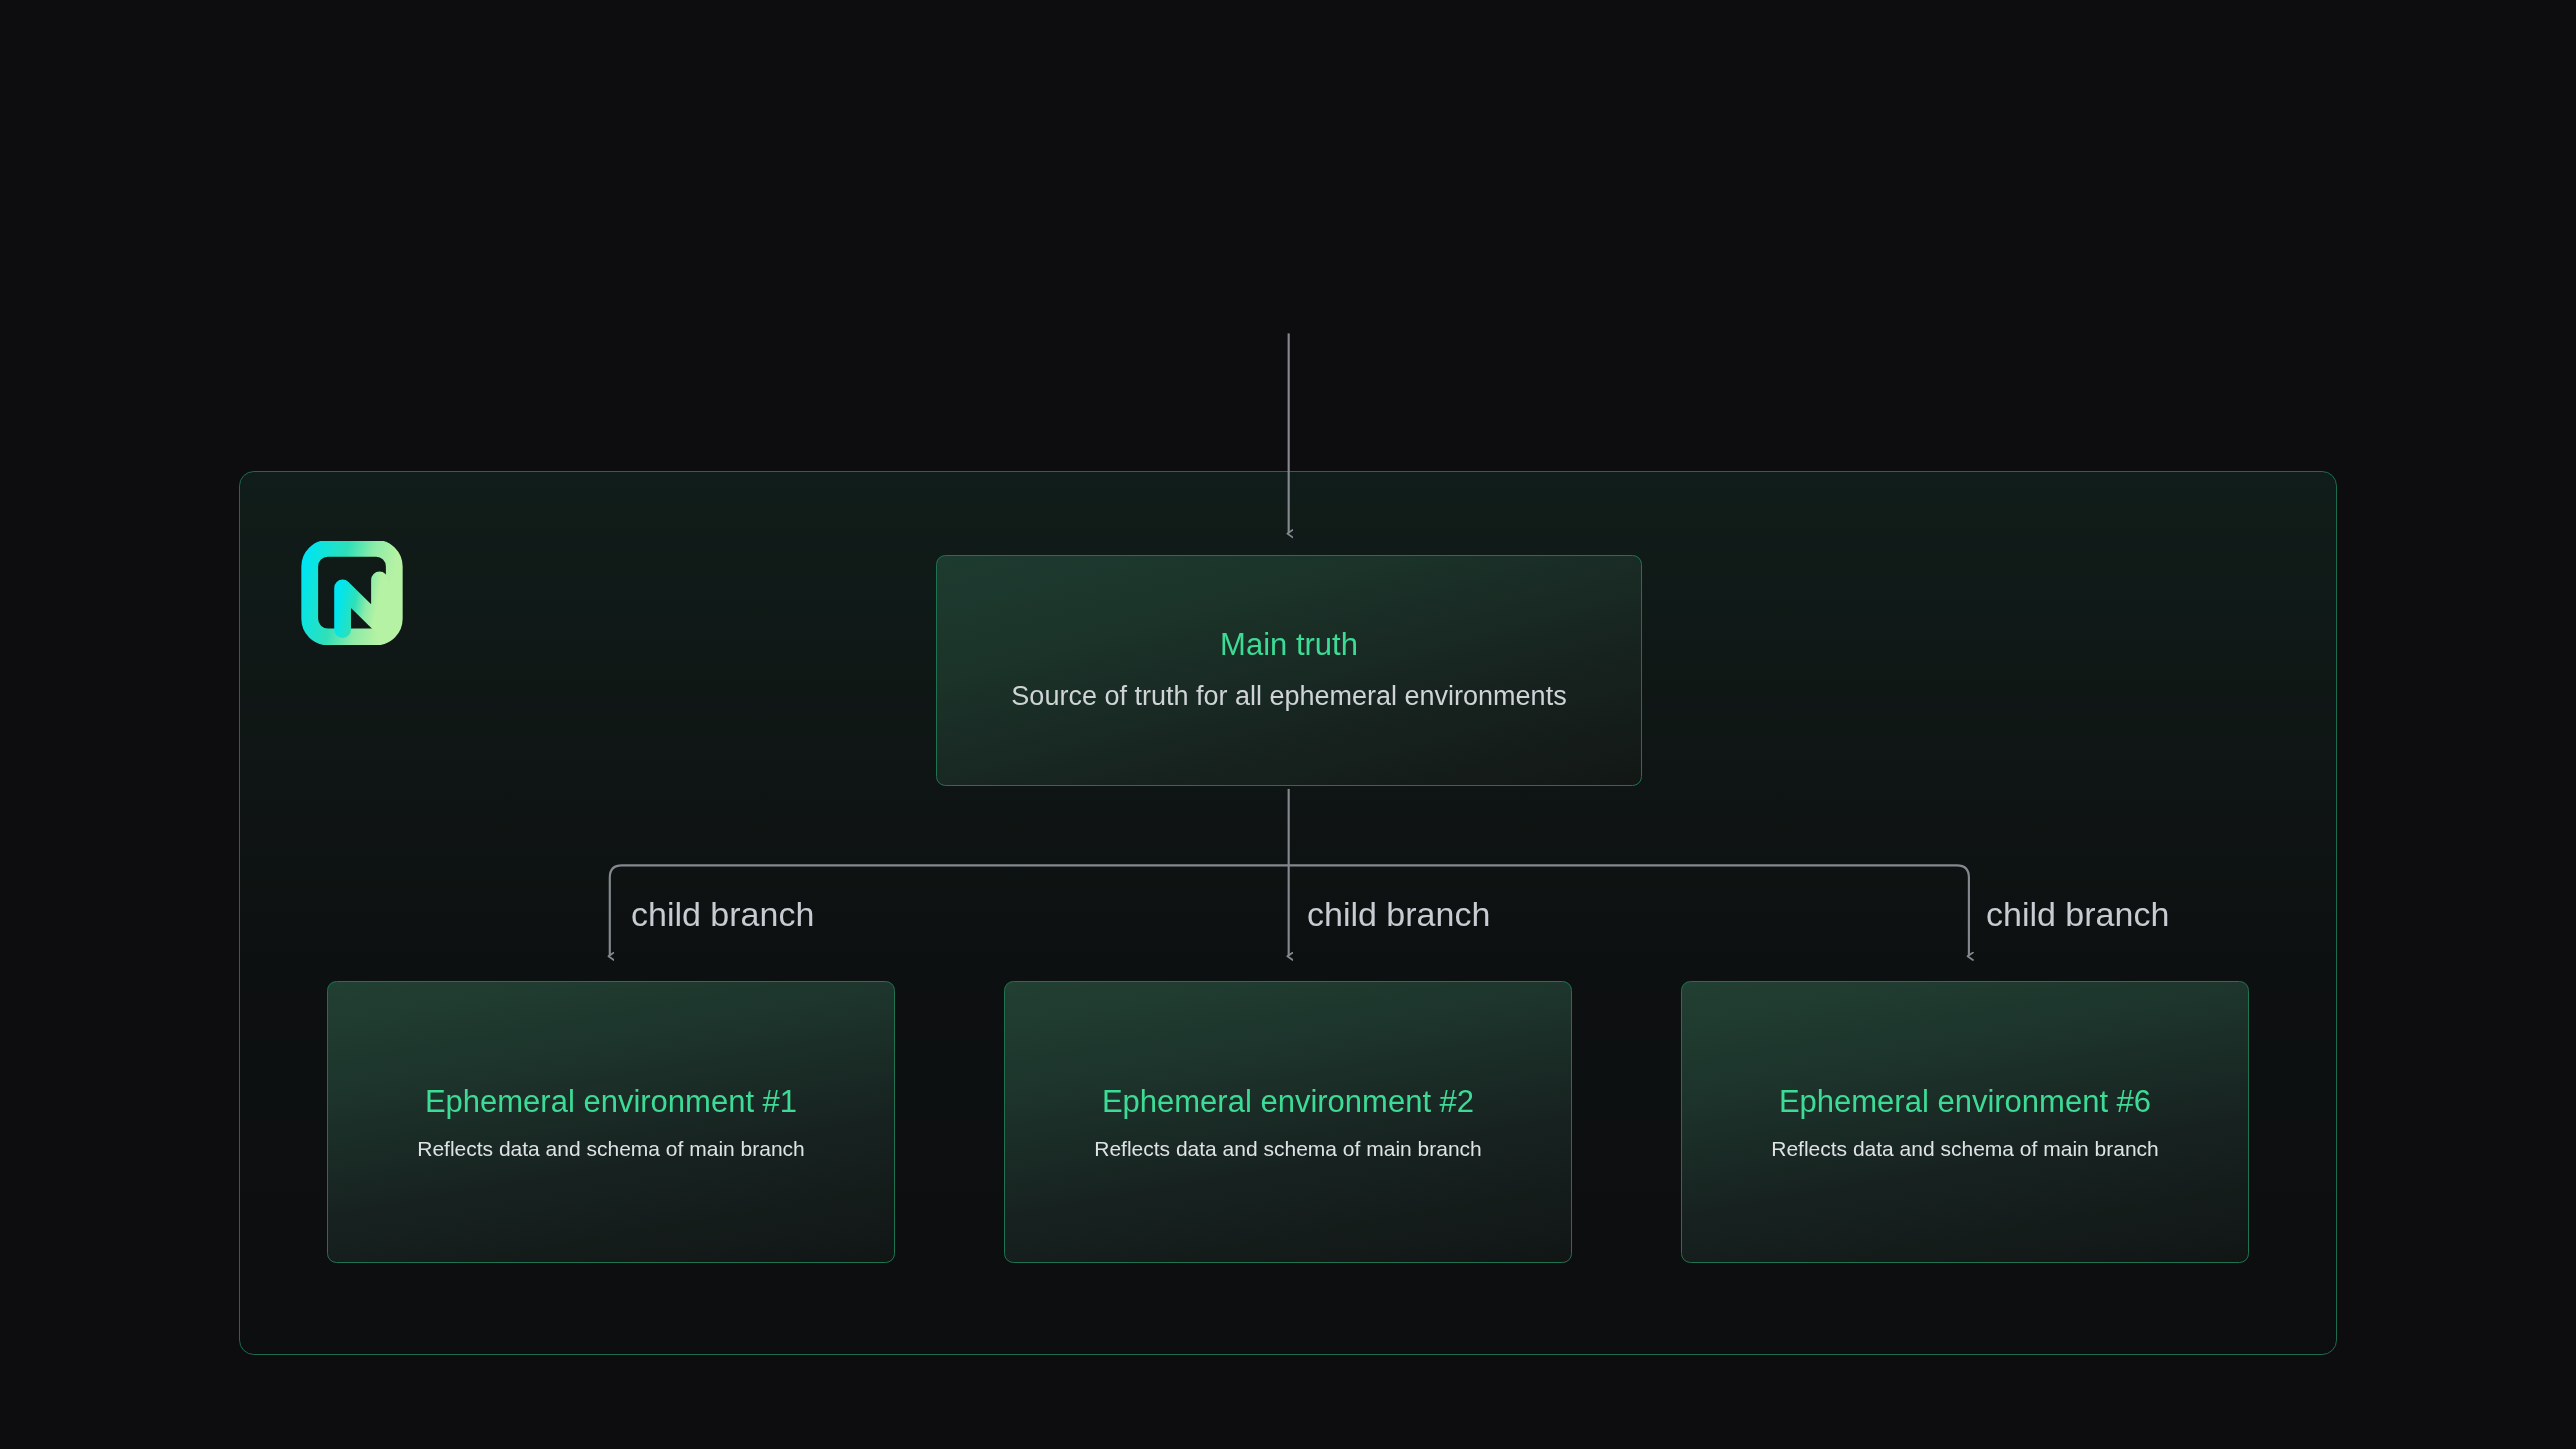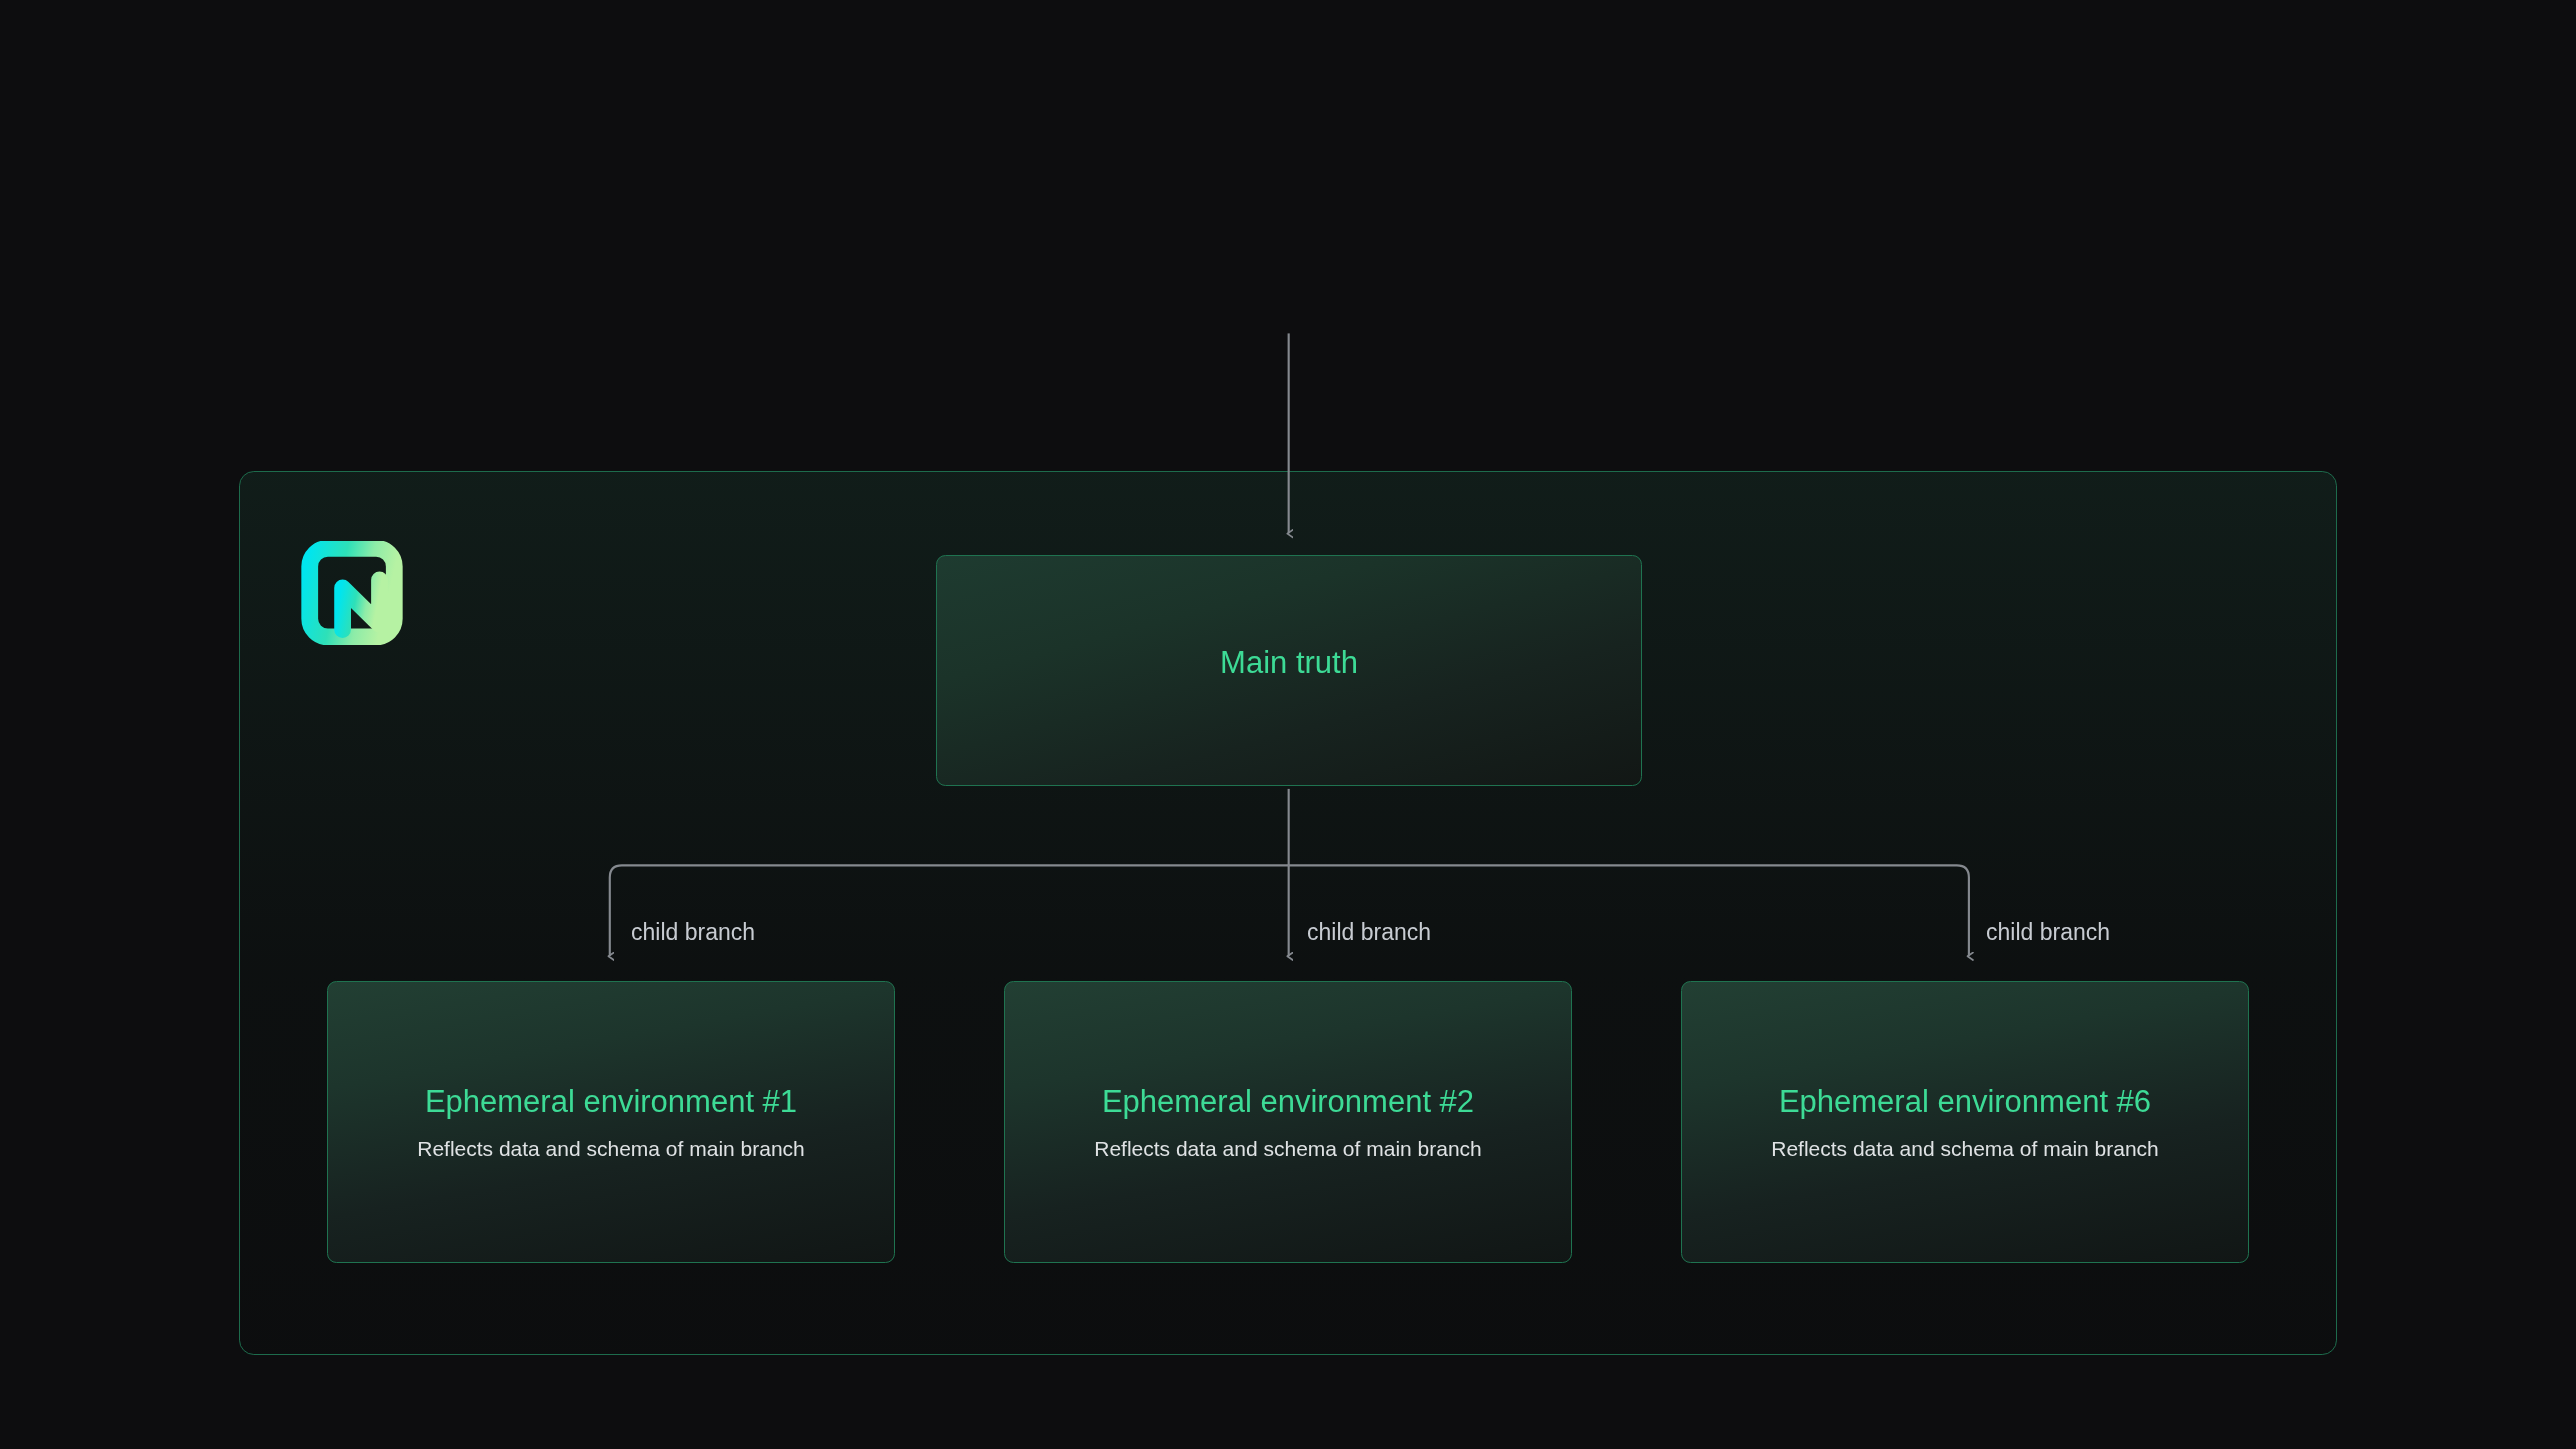--- a/index.html
+++ b/index.html
@@ -139,24 +139,23 @@
     left: 0;
     top: 0;
     width: 2576px;
     height: 1449px;
     pointer-events: none;
   }
 
   
   .child-label {
     position: absolute;
-    font-size: 23px;
+    font-size: 34px;
     color: #c8ccd2;
     white-space: nowrap;
-    margin-top: 24px;
   }
   #child-label-1 { left: 631px;  top: 895px; }
   #child-label-2 { left: 1307px; top: 895px; }
   #child-label-3 { left: 1986px; top: 895px; }
 </style>
 </head>
 <body>
 
 <div id="stage">
 
@@ -175,20 +174,21 @@
       </defs>
 
       <rect x="13" y="11" width="126" height="132" rx="27" ry="27" fill="none" stroke="url(#neonGrad)" stroke-width="25"></rect>
 
       <path d="M 62 132 L 62 70 L 117 124 L 117 58" fill="none" stroke="url(#neonGrad)" stroke-width="25" stroke-linecap="round" stroke-linejoin="round"></path>
     </svg>
   </div>
 
   <div id="main-branch-card">
     <div class="card-title">Main truth</div>
+    <div class="card-desc">Source of truth for all ephemeral environments</div>
   </div>
 
   <div id="eph-card-1" class="eph-card">
     <div class="card-title">Ephemeral environment #1</div>
     <div class="card-desc">Reflects data and schema of main branch</div>
   </div>
 
   <div id="eph-card-2" class="eph-card">
     <div class="card-title">Ephemeral environment #2</div>
     <div class="card-desc">Reflects data and schema of main branch</div>

